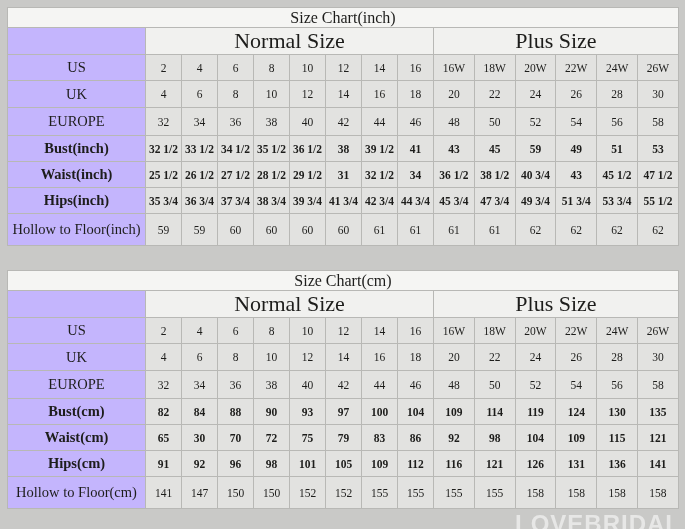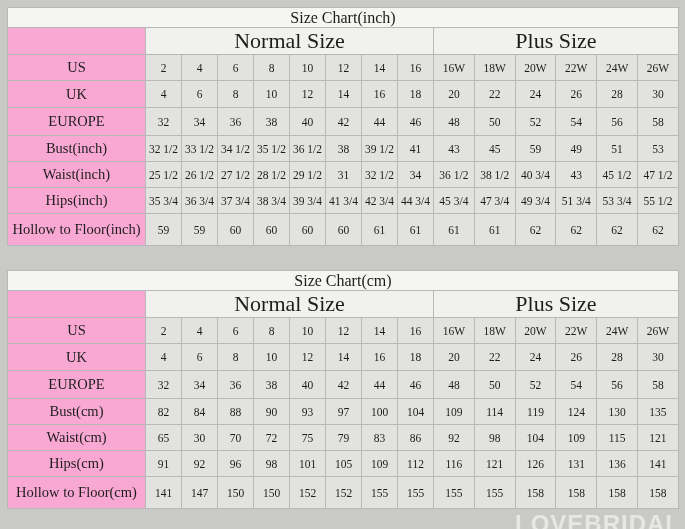--- a/index.html
+++ b/index.html
@@ -35,32 +35,32 @@
     background:#f5f5f3;
     border-left:none;border-right:none;
   }
   .cell-group{
     font-size:22px;
     background:#f1f1ef;
   }
   .cell-corner{background:#f4f4f2;}
   .cell-label{
     font-size:14.5px;
-    background:#f9a8d4;
+    background:#c4b5fd;
   }
   .cell-data{
     font-size:11.5px;
     background:#e2e2e0;
   }
   .r-title{height:20px;margin-left:44px;}
   .r-group{height:24px;}
   .r-0{height:26px;}
   .r-1{height:27px;}
   .r-2{height:28px;}
-  .r-3,.r-4,.r-5{height:26px;}
+  .r-3,.r-4,.r-5{height:26px;font-weight:bold;}
   .r-6{height:32px;font-family:Liberation Serif, serif;}
   .watermark{
     position:absolute;
     right:4px;bottom:-9px;
     font-family:"Liberation Sans", sans-serif;
     font-weight:bold;
     font-size:24px;
     letter-spacing:1px;
     color:rgba(255,255,255,0.55);
     pointer-events:none;

